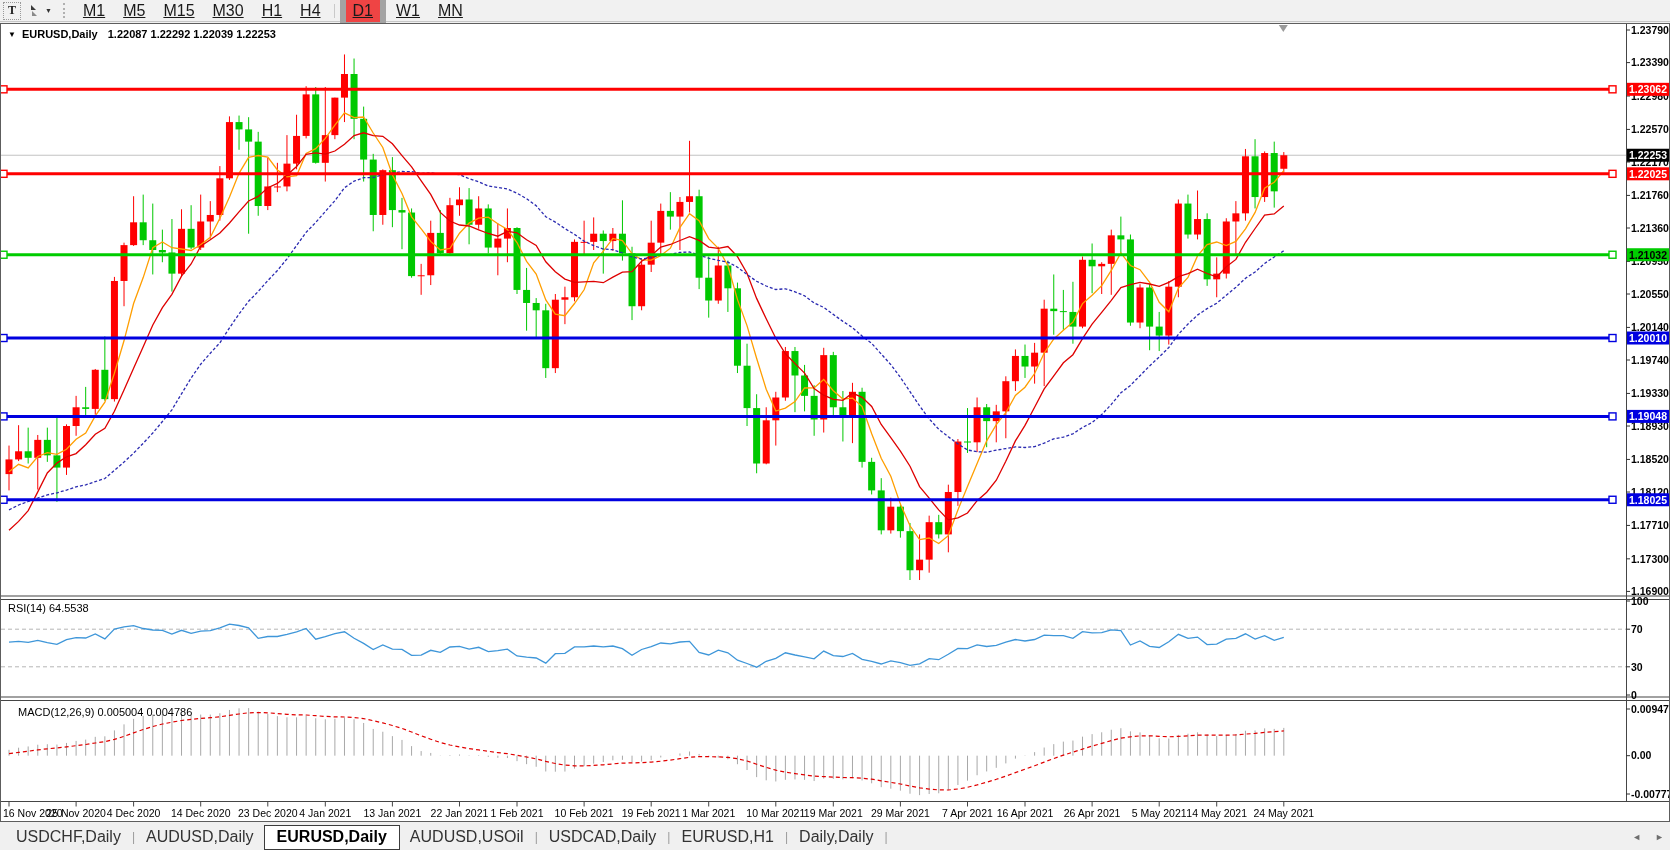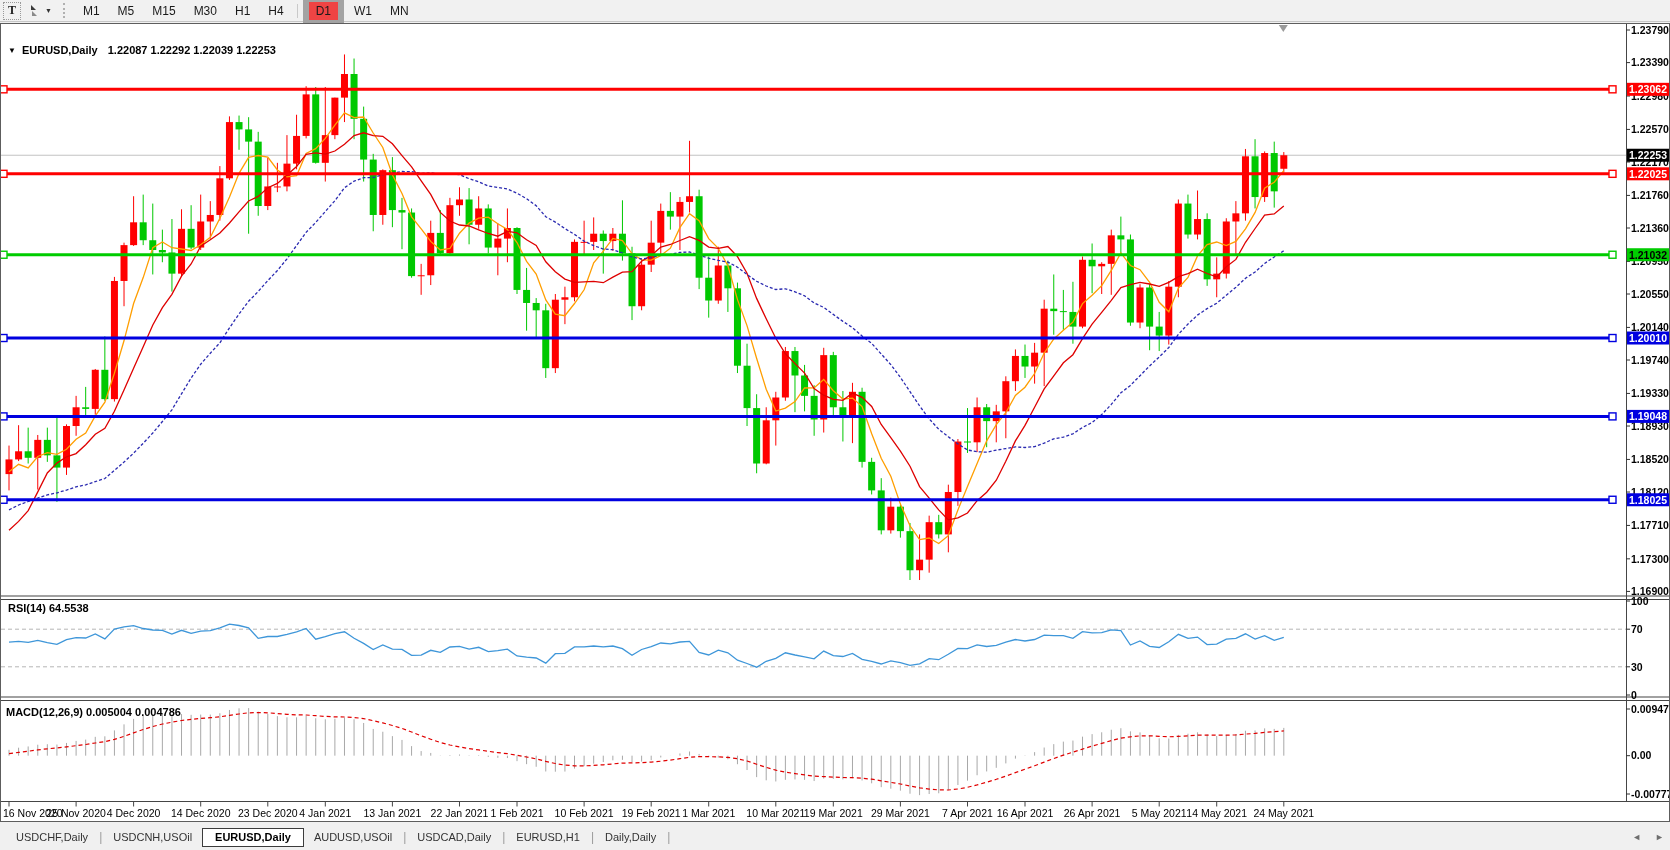--- a/index.html
+++ b/index.html
@@ -9,41 +9,41 @@
   .toolbar{position:absolute;left:0;top:0;width:1670px;height:22px;background:#f1f1f1;
            border-bottom:1px solid #c6c6c6;display:flex;align-items:center;box-sizing:border-box;}
   .tool-btn{display:flex;align-items:center;justify-content:center;height:18px;min-width:18px;
             margin-left:3px;background:transparent;border:1px dotted #9a9a9a;font-size:11px;
             color:#222;cursor:default;padding:0 2px;}
   .tool-btn.no-border{border:1px solid transparent;}
   .tserif{font-family:"Liberation Serif",serif;font-weight:700;font-size:12px;}
   .caret{font-size:7px;color:#333;margin-left:3px;}
   .grip{width:2px;height:15px;border-left:2px dotted #b0b0b0;margin:0 7px 0 8px;}
   .vsep{width:1px;height:14px;background:#c9c9c9;margin:0 4px;}
-  .tf-btn{font-size:12px;color:#1a1a1a;padding:2px 7px;margin:17px 1px;border:1px solid transparent;
-          background:transparent;cursor:default;}
+  .tf-btn{font-size:16px;color:#1a1a1a;padding:2px 7px;margin:17px 1px;border:1px solid transparent;
+          background:transparent;cursor:default;text-decoration:underline;}
   .tf-btn.active{background:#ef4444;border:6px solid #a3a3a3;}
   .arrow-icon-svg{display:block;}
 
   
   .chart-window{position:absolute;left:0;top:23px;width:1670px;height:799px;background:#ffffff;
                 border:1px solid #5d5d5d;box-sizing:border-box;}
   .chart-window svg{position:absolute;left:0;top:0;}
   .overlay-label{position:absolute;font-size:11px;font-weight:700;color:#000;white-space:nowrap;
                  pointer-events:none;}
-  .chart-title{top:20px;left:7px;}
+  .chart-title{top:4px;left:7px;}
   .chart-title .sym{margin-left:6px;}
   .chart-title .ohlc{margin-left:10px;}
   .tri{display:inline-block;font-size:8px;vertical-align:1px;}
-  .pane-label{font-weight:700;}
+  .pane-label{font-weight:400;}
 
   
   .tabbar{position:absolute;left:0;top:826px;width:1670px;height:22px;background:#f0f0f0;
           display:flex;align-items:center;box-sizing:border-box;}
-  .tab{font-size:11px;color:#333;padding:3px 10px 3px 10px;white-space:nowrap;cursor:default;}
+  .tab{font-size:16px;color:#333;padding:3px 10px 3px 10px;white-space:nowrap;cursor:default;}
   .tab.active{background:#ffffff;border:1px solid #3c3c3c;font-weight:700;color:#000;
               padding:2px 12px 3px 12px;}
   .tab-sep{color:#9a9a9a;font-size:12px;padding:0 1px;}
   .tab-arrows{position:absolute;right:6px;top:0;height:22px;display:flex;align-items:center;gap:14px;}
   .tab-arrow{font-size:9px;color:#6e6e6e;cursor:default;}
 </style>
 </head>
 <body>
 
 <div class="app">
@@ -636,28 +636,28 @@
           <text x="1215.71" y="793" text-anchor="middle" fill="#000" font-size="10.5" font-family="&quot;Liberation Sans&quot;,sans-serif">14 May 2021</text>
           <line x1="1282.805" y1="778" x2="1282.805" y2="782.5" stroke="#454545" stroke-width="1"></line>
           <text x="1282.805" y="793" text-anchor="middle" fill="#000" font-size="10.5" font-family="&quot;Liberation Sans&quot;,sans-serif">24 May 2021</text>
         </g>
       </svg>
 
     <div class="overlay-label chart-title">
       <span class="tri">▼</span><span class="sym">EURUSD,Daily</span><span class="ohlc">1.22087 1.22292 1.22039 1.22253</span>
     </div>
     <div class="overlay-label pane-label" style="top:578px;left:7px;">RSI(14) 64.5538</div>
-    <div class="overlay-label pane-label" style="top:682px;left:5px;">MACD(12,26,9) 0.005004 0.004786</div>
+    <div class="overlay-label pane-label" style="top:682px;left:17px;">MACD(12,26,9) 0.005004 0.004786</div>
   </div>
 
   <div class="tabbar">
     <div id="tab-items" style="display:flex;align-items:center;margin-left:6px;">
         <span class="tab">USDCHF,Daily</span>
         <span class="tab-sep">|</span>
-        <span class="tab">USDCNH,USOil</span>
+        <span class="tab">AUDUSD,Daily</span>
         <span class="tab active">EURUSD,Daily</span>
         <span class="tab">AUDUSD,USOil</span>
         <span class="tab-sep">|</span>
         <span class="tab">USDCAD,Daily</span>
         <span class="tab-sep">|</span>
         <span class="tab">EURUSD,H1</span>
         <span class="tab-sep">|</span>
         <span class="tab">Daily,Daily</span>
         <span class="tab-sep">|</span>
       </div>

